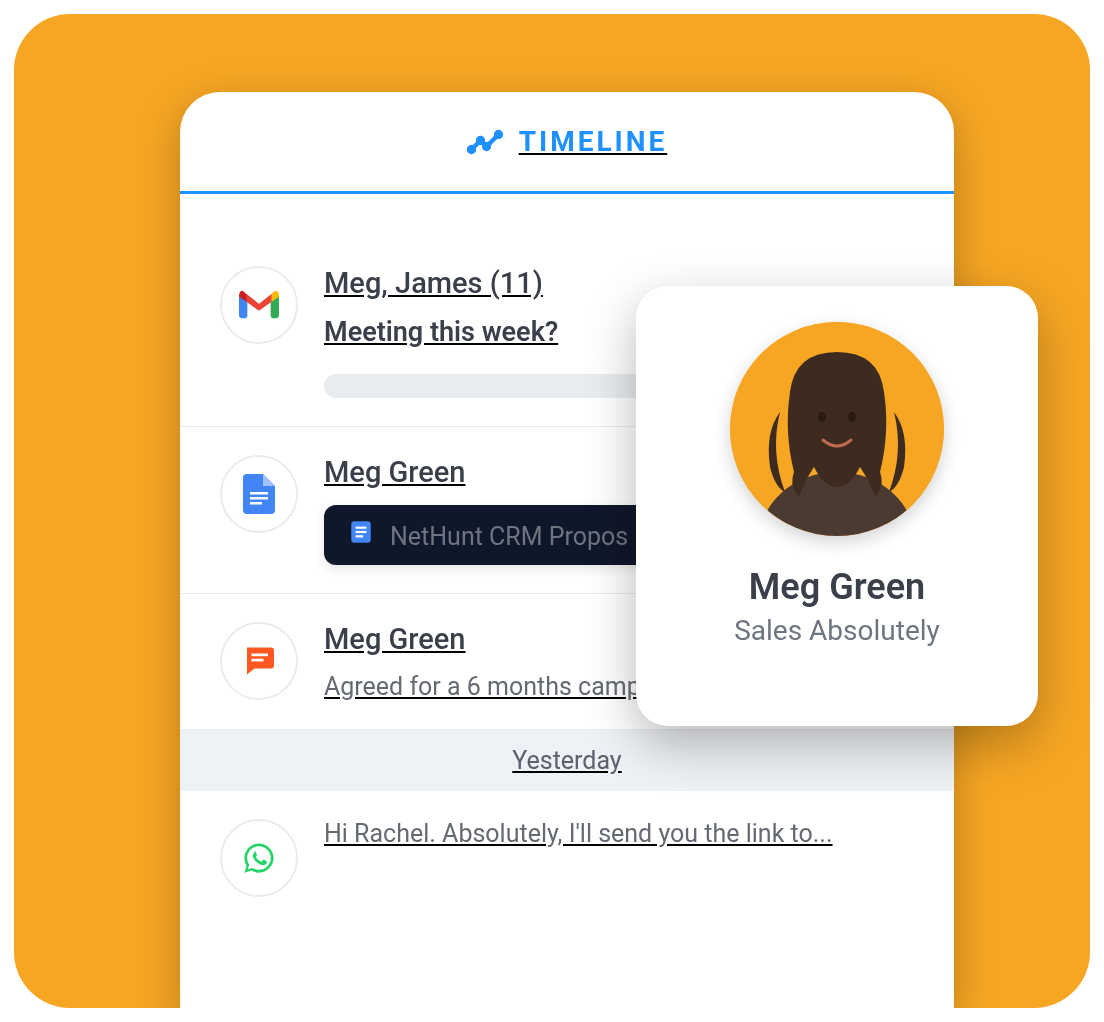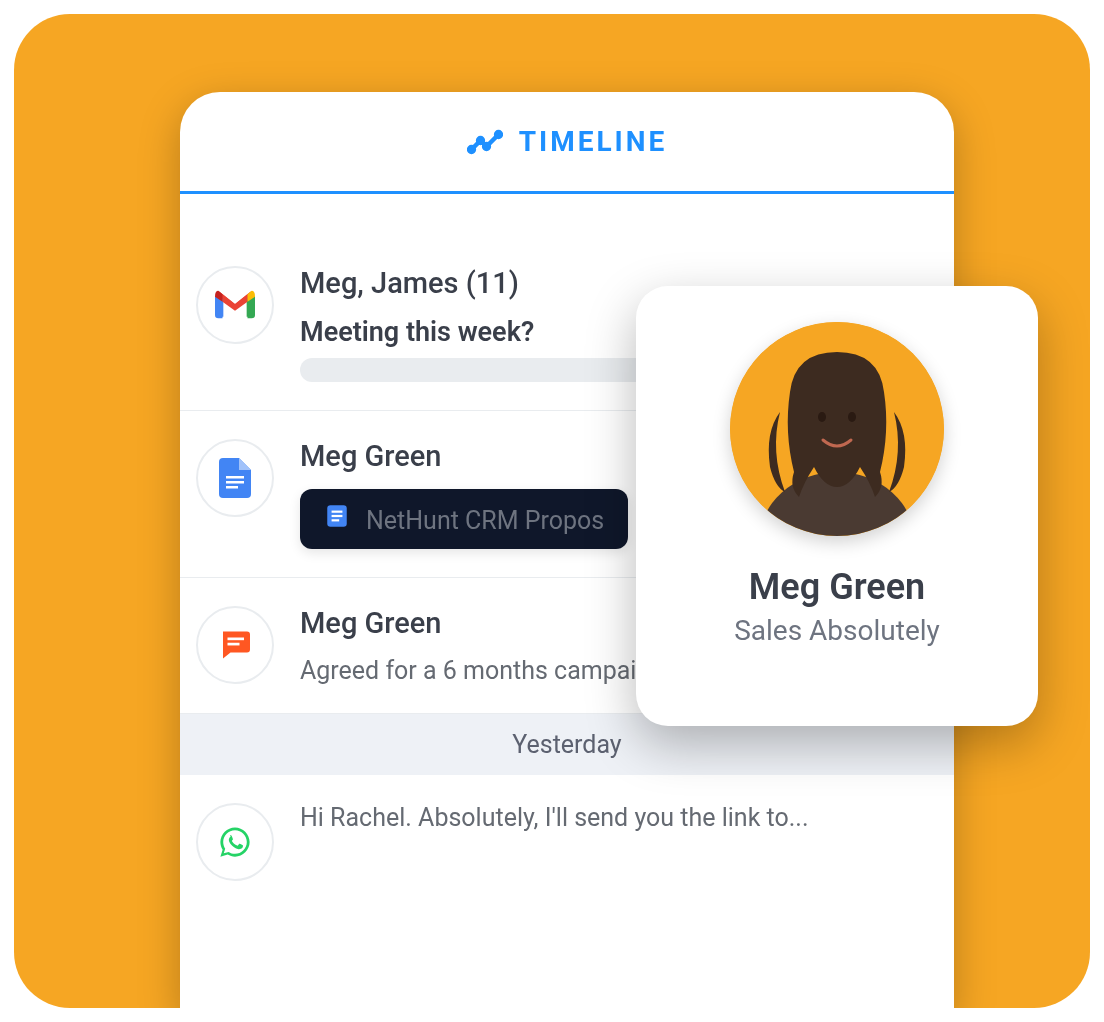--- a/index.html
+++ b/index.html
@@ -26,39 +26,40 @@
     .panel {
       position: absolute;
       top: 78px;
       left: 166px;
       width: 774px;
       height: 920px;
       background: #fff;
       border-radius: 40px 40px 0 0;
       box-shadow: 0 12px 40px rgba(0,0,0,0.25);
       overflow: hidden;
+      text-decoration: underline;
     }
     .tab-header {
       display: flex;
       align-items: center;
       justify-content: center;
       gap: 16px;
       height: 102px;
       border-bottom: 3px solid #1E90FF;
     }
     .tab-header svg { display: block; }
     .tab-label {
       color: #1E90FF;
       font-weight: 700;
       letter-spacing: 3px;
       font-size: 28px;
     }
     .spacer-top { height: 44px; }
     .item {
-      padding: 28px 30px 28px 16px;
+      padding: 28px 30px 28px 40px;
       display: flex;
       gap: 26px;
       border-bottom: 1px solid #E9ECEF;
     }
     .icon-circle {
       width: 78px;
       height: 78px;
       border-radius: 50%;
       border: 2px solid #E9ECEF;
       background: #fff;
@@ -71,21 +72,21 @@
     .item-title {
       font-size: 29px;
       font-weight: 500;
       color: #3A3F4A;
       margin-bottom: 16px;
     }
     .item-sub {
       font-size: 27px;
       font-weight: 600;
       color: #3A3F4A;
-      margin-bottom: 10px;
+      margin-bottom: 26px;
     }
     .item-text {
       font-size: 25px;
       color: #656A72;
     }
     .skeleton-bar {
       width: 520px;
       height: 24px;
       background: #E9ECEF;
       border-radius: 12px;

